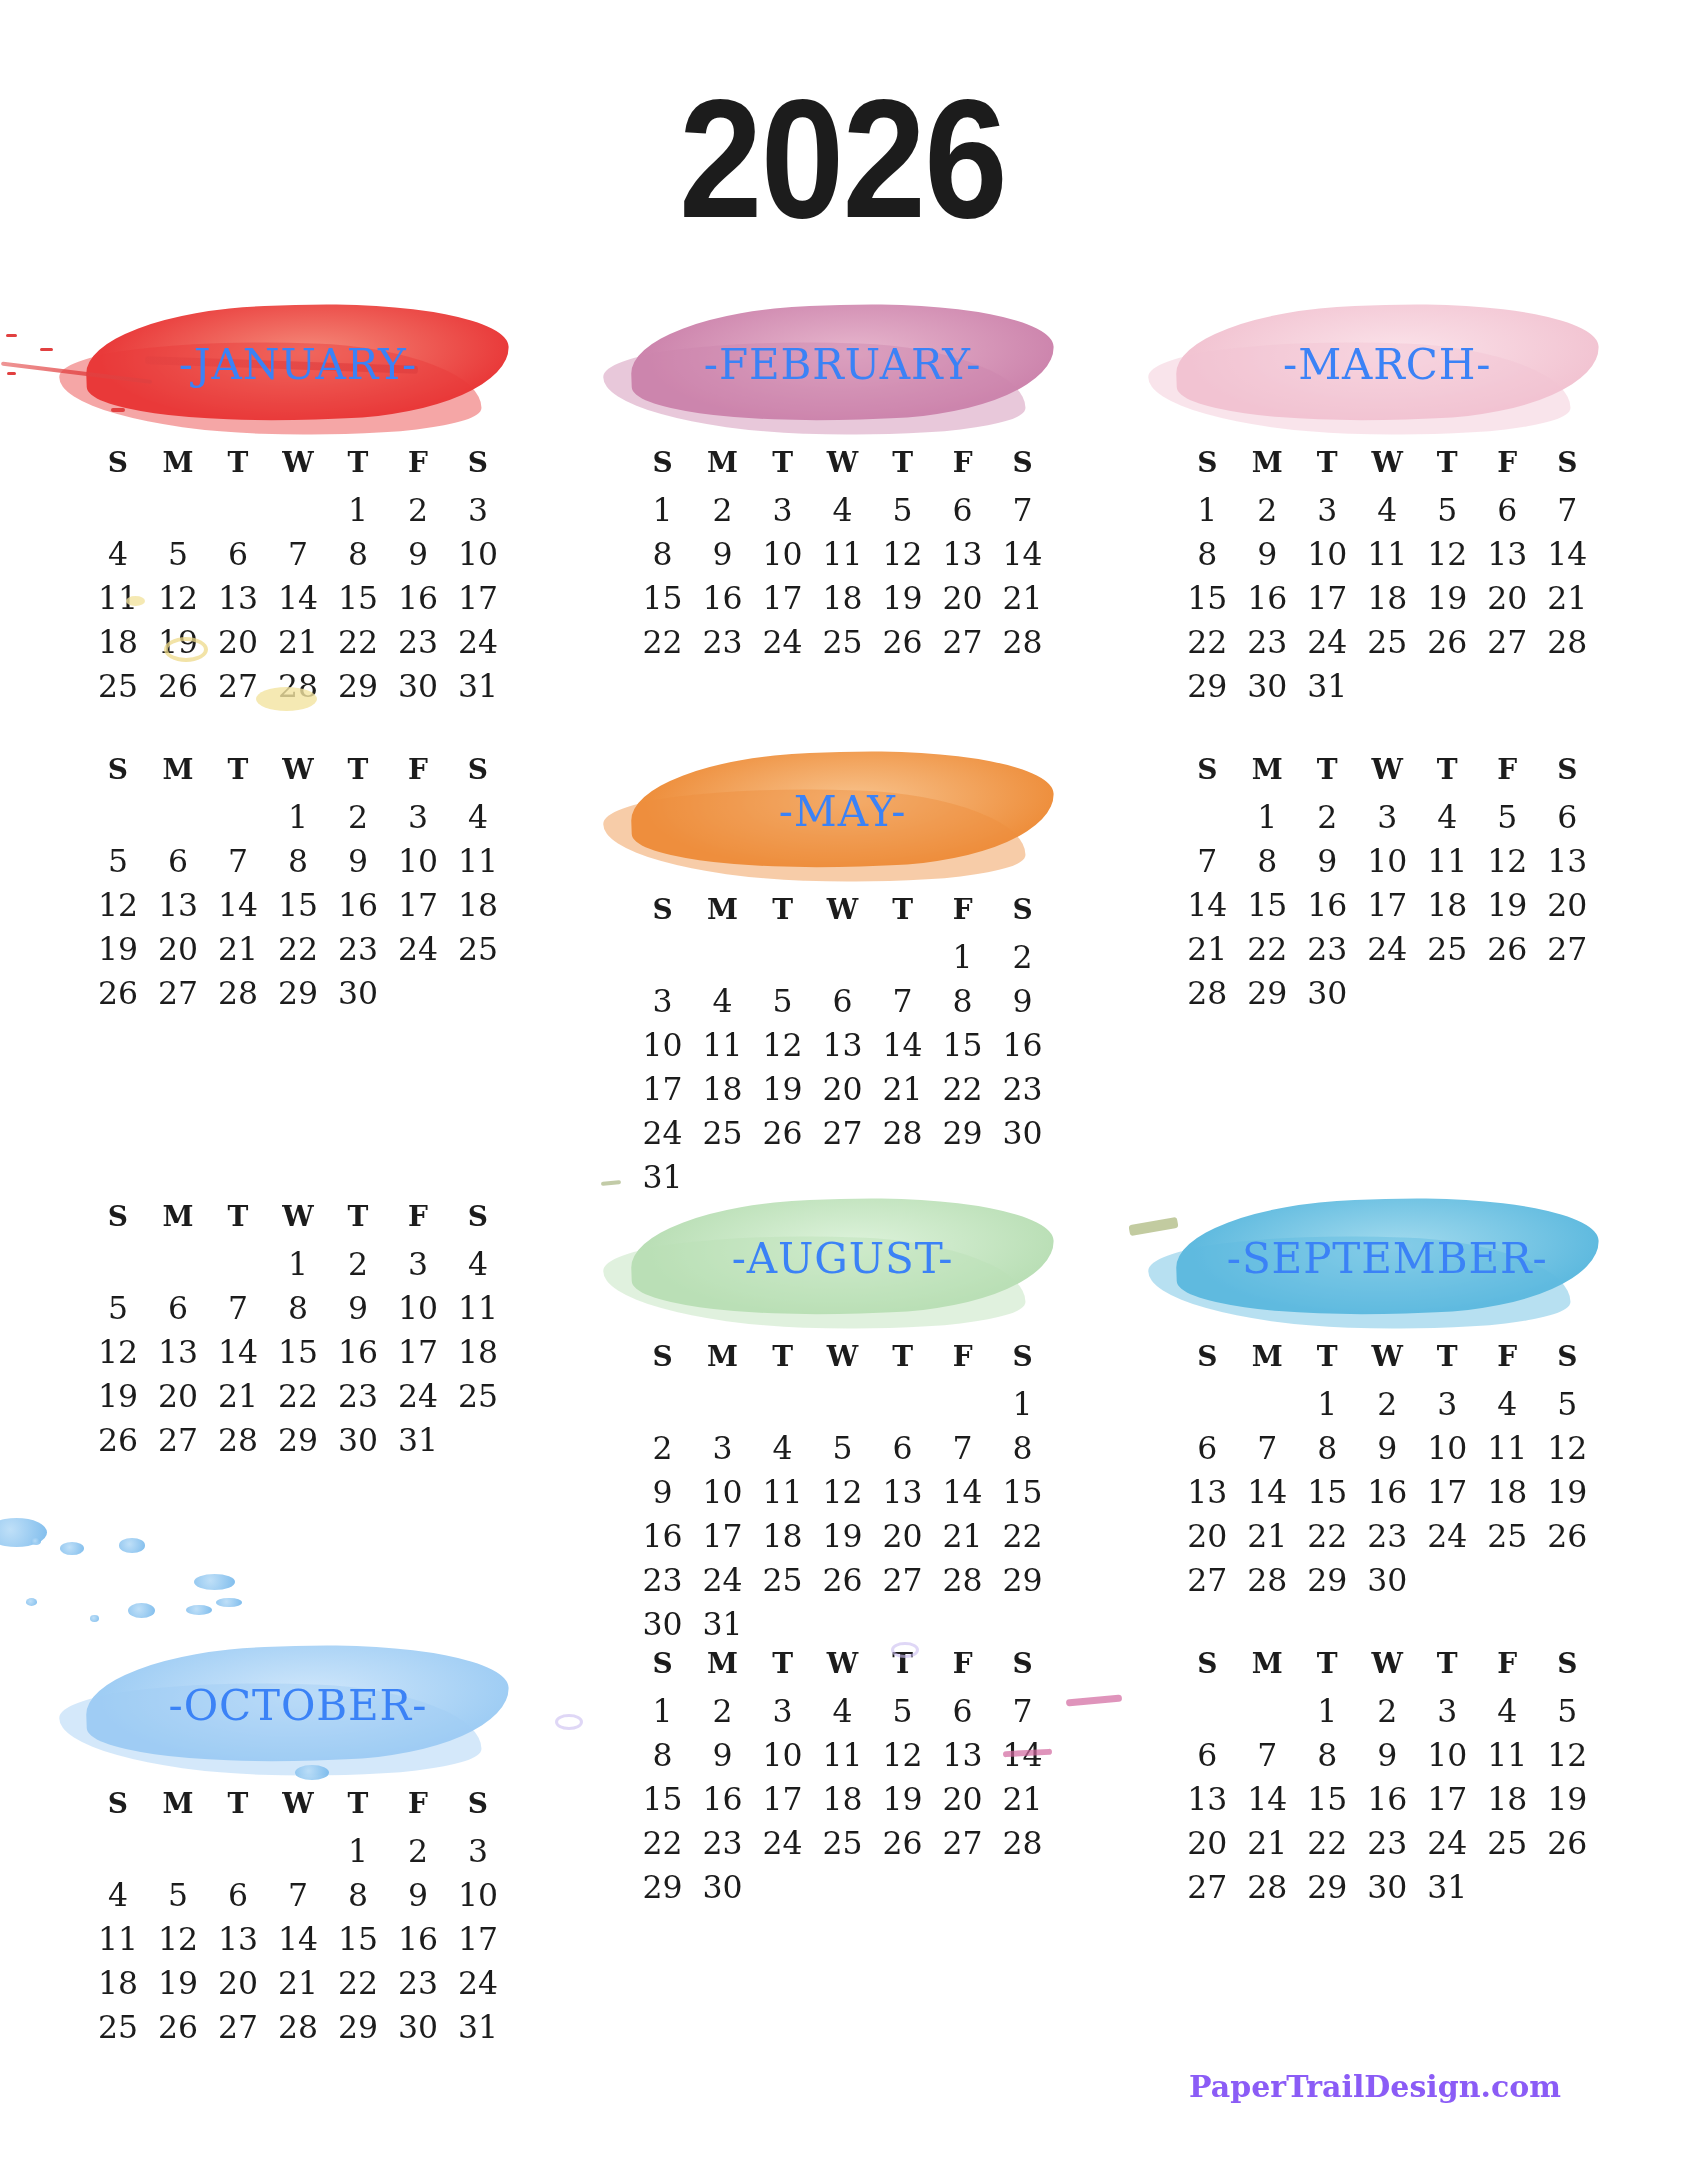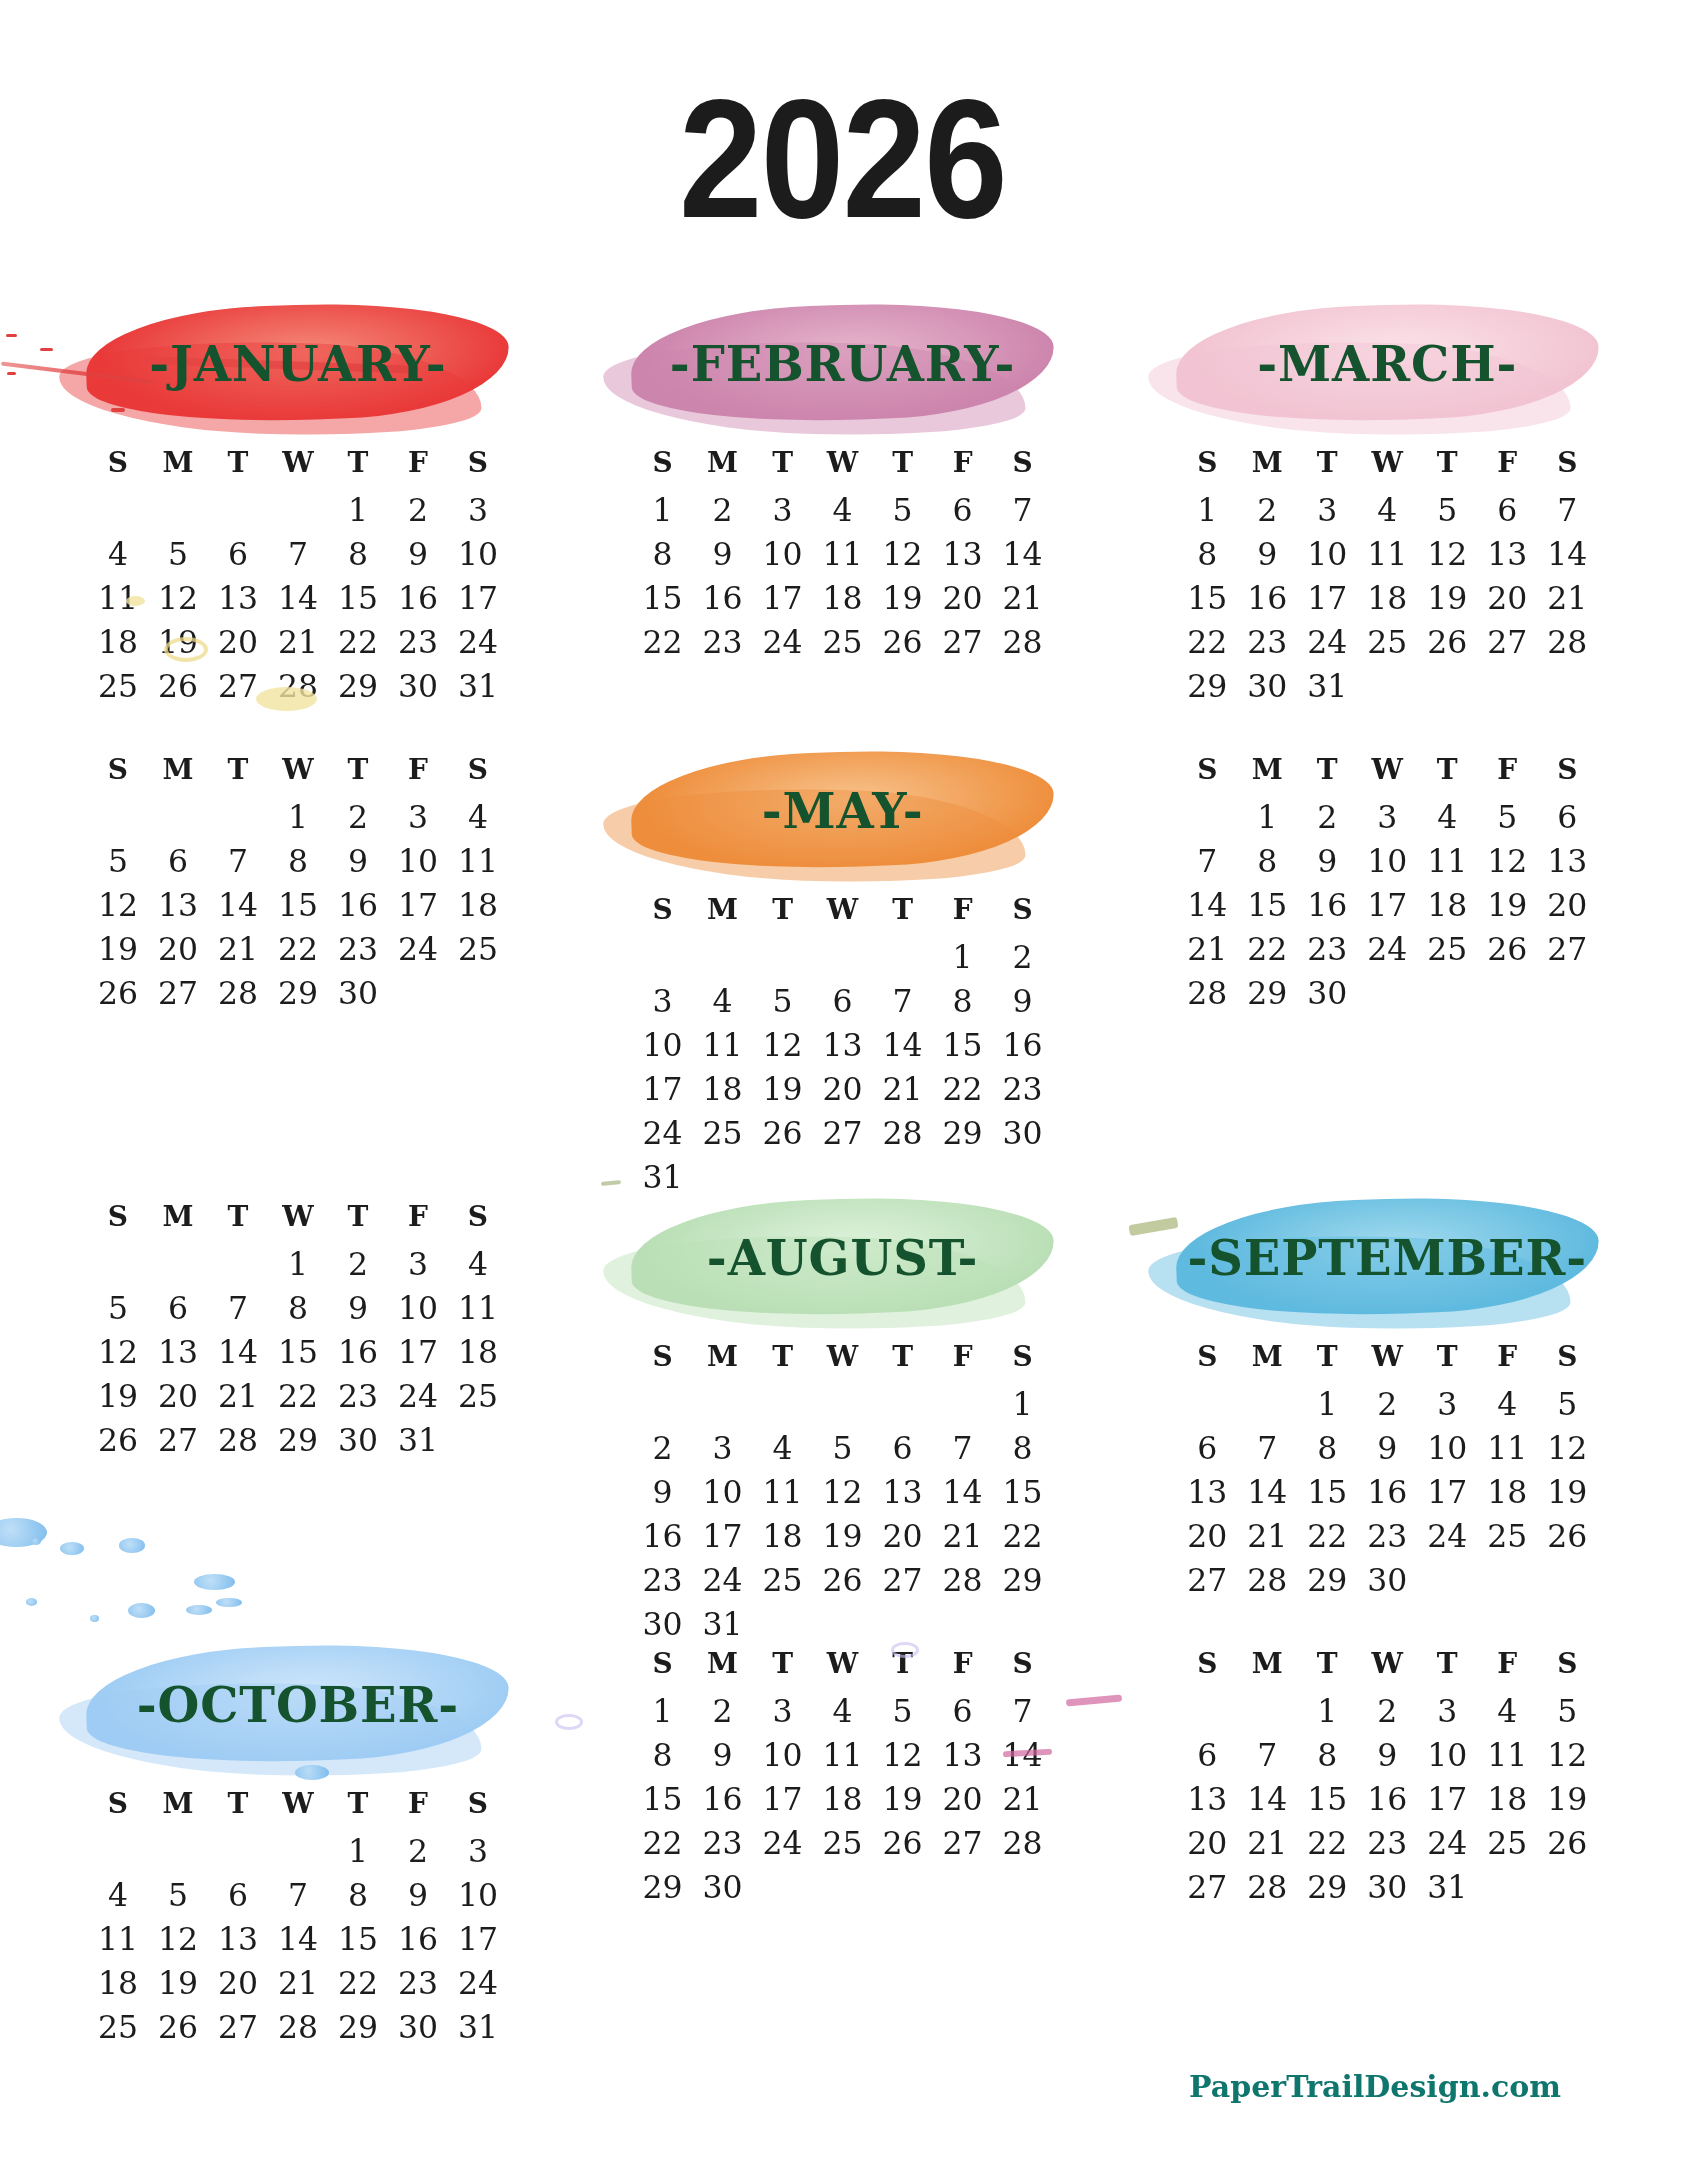--- a/index.html
+++ b/index.html
@@ -27,31 +27,31 @@
     border-radius:46% 54% 42% 58% / 58% 46% 62% 38%;
     transform:rotate(-2deg);
   }
   .splash::after{
     content:"";position:absolute;left:-2%;right:10%;top:34%;bottom:0%;
     background:var(--c1);opacity:.45;
     border-radius:60% 40% 52% 48% / 46% 64% 36% 54%;
     transform:rotate(2deg);
   }
   .month-name{
-    position:relative;z-index:2;font-weight:700;font-size:48px;letter-spacing:0.9px;
-    white-space:nowrap;color:#14532d;
+    position:relative;z-index:2;font-weight:400;font-size:42px;letter-spacing:0.9px;
+    white-space:nowrap;color:#3b82f6;
   }
   .dow-row,.days-grid{display:grid;grid-template-columns:repeat(7,60px);}
   .dow-row{margin-top:8.5px;}
   .dow{height:39px;display:flex;align-items:center;justify-content:center;
        font-weight:700;font-size:28px;}
   .days-grid{margin-top:6.8px;}
   .day{height:44px;display:flex;align-items:center;justify-content:center;font-size:31.5px;}
   .footer{
-    position:absolute;right:124px;bottom:77px;font-size:30px;color:#0f766e;
+    position:absolute;right:124px;bottom:77px;font-size:30px;color:#8b5cf6;
     font-family:"DejaVu Serif",serif;font-weight:600;
   }
   
   .sp{position:absolute;border-radius:50%;}
   .sp-red{background:#e14040;}
   .sp-redline{background:linear-gradient(to left,#e14040 0%,rgba(225,64,64,.55) 100%);border-radius:2.6px;}
   .sp-yellow-ring{border:4.3px solid #eed98a;background:transparent;opacity:.75;}
   .sp-yellow{background:#f2e3a0;opacity:.8;}
   .sp-blue{background:radial-gradient(circle at 40% 40%,#b8dcf7,#6fb4ea);opacity:.9;}
   .sp-green{background:#a8b578;opacity:.7;border-radius:3.4px;}

